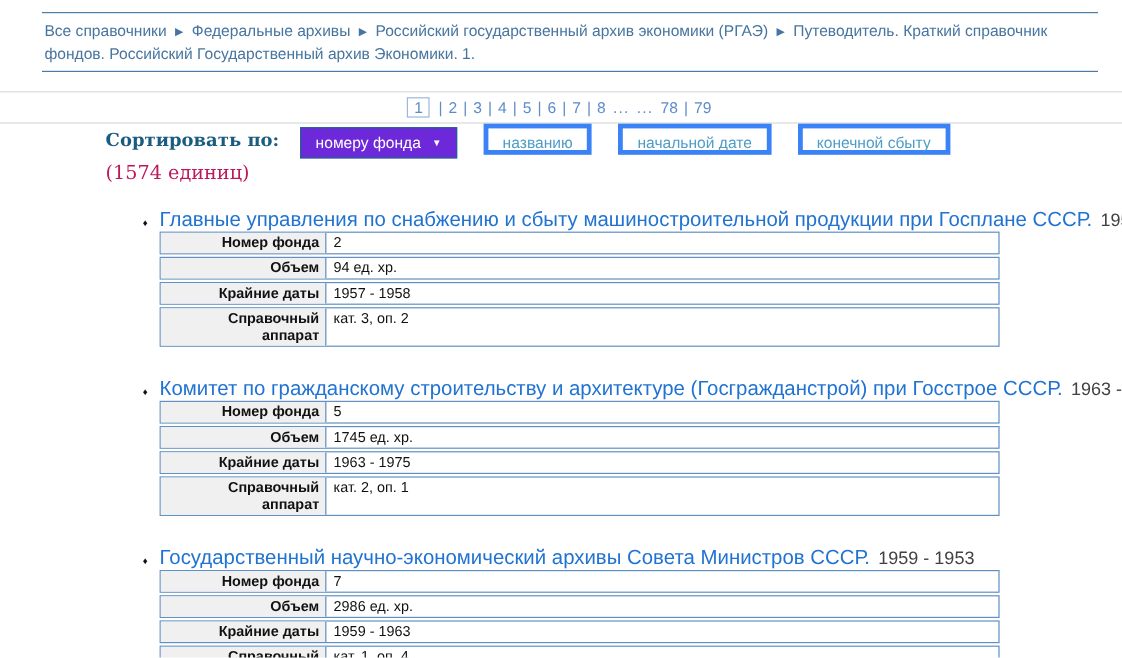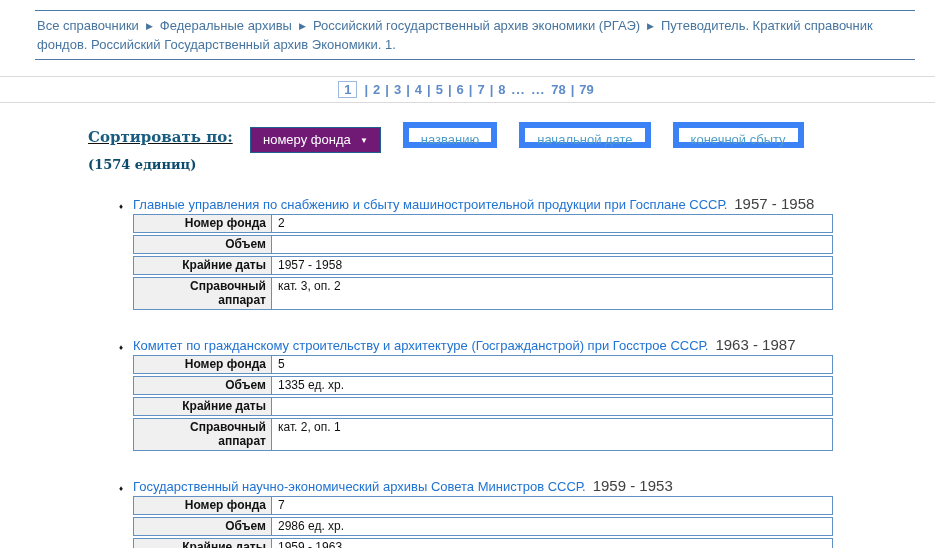--- a/index.html
+++ b/index.html
@@ -19,52 +19,52 @@
   }
   .bc-link { color: #47759f; text-decoration: none; }
   .bc-sep { font-size: 9px; color: #47759f; margin: 0 7px; position: relative; top: -1px; }
 
   
   .pagination-band {
     margin-top: 16px; width: 935px;
     border-top: 1px solid #dadada; border-bottom: 1px solid #dadada;
     padding: 4px 0; text-align: center;
   }
-  .pagination-inner { display: inline-block; font-weight: bold; font-size: 13px; color: #5e8bc9; }
+  .pagination-inner { display: inline-block; font-weight: normal; font-size: 13px; color: #5e8bc9; }
   .pg-link { color: #5e8bc9; text-decoration: none; margin: 0 3px; }
   .pg-current { display: inline-block; border: 1px solid #9cb8dc; padding: 0 5px; margin-right: 5px; color: #5e8bc9; }
   .pg-sep { margin: 0 2px; color: #5e8bc9; }
   .pg-ellipsis { margin: 0 3px; color: #5e8bc9; letter-spacing: 1px; }
 
   
-  .sort-row { margin: 19px 0 0 88px; display: flex; align-items: center; text-decoration: underline; }
+  .sort-row { margin: 0 0 0 88px; display: flex; align-items: center; }
   .sort-label {
     font-family: "DejaVu Serif", "Liberation Serif", serif;
     font-weight: bold; font-size: 15px; color: #195c80; width: 162px;
   }
   .sort-btn {
     font-family: "Liberation Sans", sans-serif;
     font-size: 13px; height: 26px; padding: 4px 12px; margin-right: 22px;
-    background: #ffffff; border: 6px solid #3b82f6; color: #4f9dc6; cursor: pointer;
+    background: #ffffff; border: 4px solid #3b82f6; color: #4f9dc6; cursor: pointer;
   }
-  .sort-btn.active { background: #701a75; border: 1px solid #1f6193; color: #ffffff; }
+  .sort-btn.active { background: #6d28d9; border: 1px solid #1f6193; color: #ffffff; }
   .caret { font-size: 8px; margin-left: 7px; position: relative; top: -1px; }
 
   .count {
     margin: 4px 0 0 88px;
     font-family: "DejaVu Serif", "Liberation Serif", serif;
-    font-weight: bold; font-size: 13px; color: #0c4a6e; line-height: 16px;
+    font-weight: normal; font-size: 16px; color: #be185d; line-height: 16px;
   }
 
   
   .entries { margin: 24px 0 0 133px; }
   .entry { margin-bottom: 28px; position: relative; }
   .entry-title-line { margin-bottom: 2px; line-height: 14px; white-space: nowrap; }
   .bullet { position: absolute; left: -14px; top: 3px; font-size: 8px; color: #111; }
-  .entry-link { color: #2173d2; font-size: 13px; text-decoration: none; }
+  .entry-link { color: #2173d2; font-size: 17px; text-decoration: none; }
   .entry-years { color: #414141; font-size: 15px; margin-left: 7px; }
 
   .ftable { width: 700px; }
   .frow { display: flex; border: 1px solid #6090c4; margin-top: 2px; background: #fff; }
   .frow:first-child { margin-top: 0; }
   .fcell-label {
     width: 138px; background: #f0f0f0; border-right: 1px solid #6090c4;
     font-weight: bold; text-align: right; padding: 1px 5px 2px; font-size: 12px; color: #111;
     flex: 0 0 138px;
   }
@@ -91,44 +91,46 @@
   <div class="entries" id="entries">
       <div class="entry">
         <div class="entry-title-line"><span class="bullet">♦</span><a class="entry-link" href="#">Главные управления по снабжению и сбыту машиностроительной продукции при Госплане СССР.</a><span class="entry-years">1957 - 1958</span></div>
         <div class="ftable">
           <div class="frow">
             <div class="fcell-label">Номер фонда</div>
             <div class="fcell-value">2</div>
           </div>
           <div class="frow">
             <div class="fcell-label">Объем</div>
+            <div class="fcell-value">94 ед. хр.</div>
           </div>
           <div class="frow">
             <div class="fcell-label">Крайние даты</div>
             <div class="fcell-value">1957 - 1958</div>
           </div>
           <div class="frow">
             <div class="fcell-label">Справочный аппарат</div>
             <div class="fcell-value">кат. 3, оп. 2</div>
           </div>
         </div>
       </div>
       <div class="entry">
         <div class="entry-title-line"><span class="bullet">♦</span><a class="entry-link" href="#">Комитет по гражданскому строительству и архитектуре (Госгражданстрой) при Госстрое СССР.</a><span class="entry-years">1963 - 1987</span></div>
         <div class="ftable">
           <div class="frow">
             <div class="fcell-label">Номер фонда</div>
             <div class="fcell-value">5</div>
           </div>
           <div class="frow">
             <div class="fcell-label">Объем</div>
-            <div class="fcell-value">1335 ед. хр.</div>
+            <div class="fcell-value">1745 ед. хр.</div>
           </div>
           <div class="frow">
             <div class="fcell-label">Крайние даты</div>
+            <div class="fcell-value">1963 - 1975</div>
           </div>
           <div class="frow">
             <div class="fcell-label">Справочный аппарат</div>
             <div class="fcell-value">кат. 2, оп. 1</div>
           </div>
         </div>
       </div>
       <div class="entry">
         <div class="entry-title-line"><span class="bullet">♦</span><a class="entry-link" href="#">Государственный научно-экономический архивы Совета Министров СССР.</a><span class="entry-years">1959 - 1953</span></div>
         <div class="ftable">

